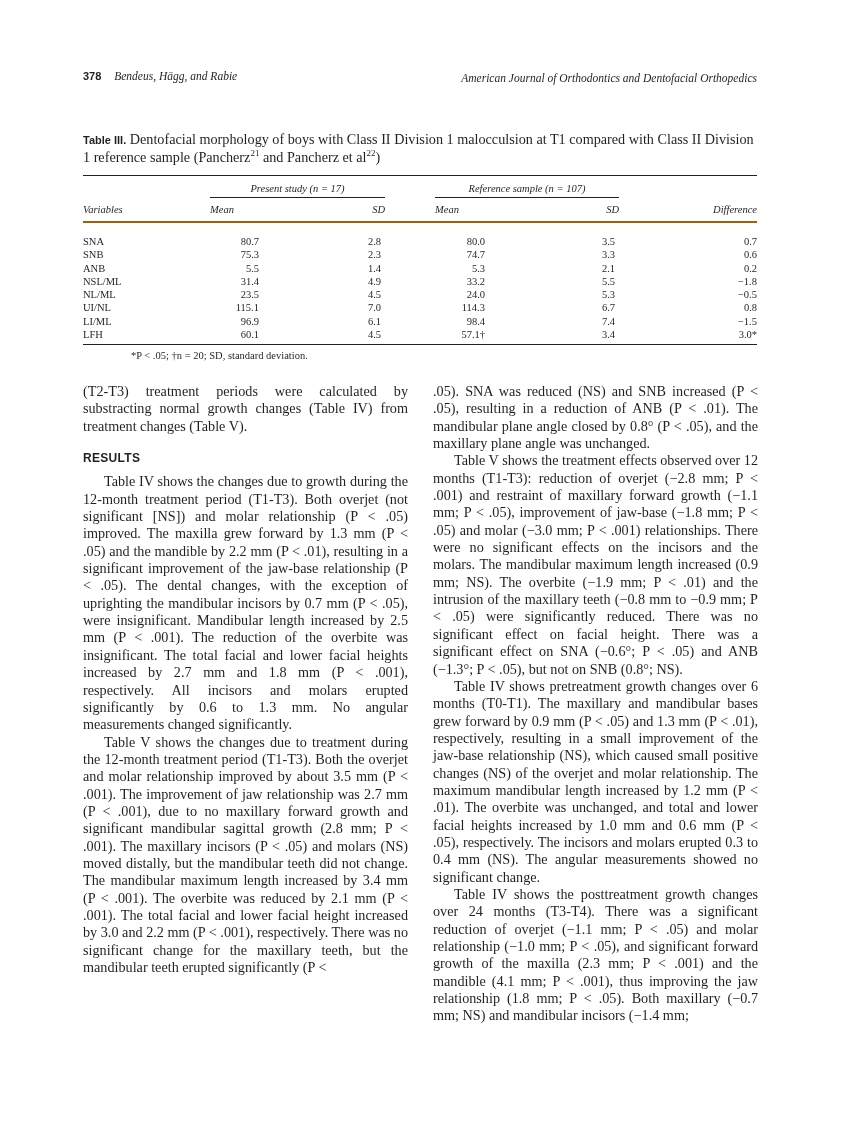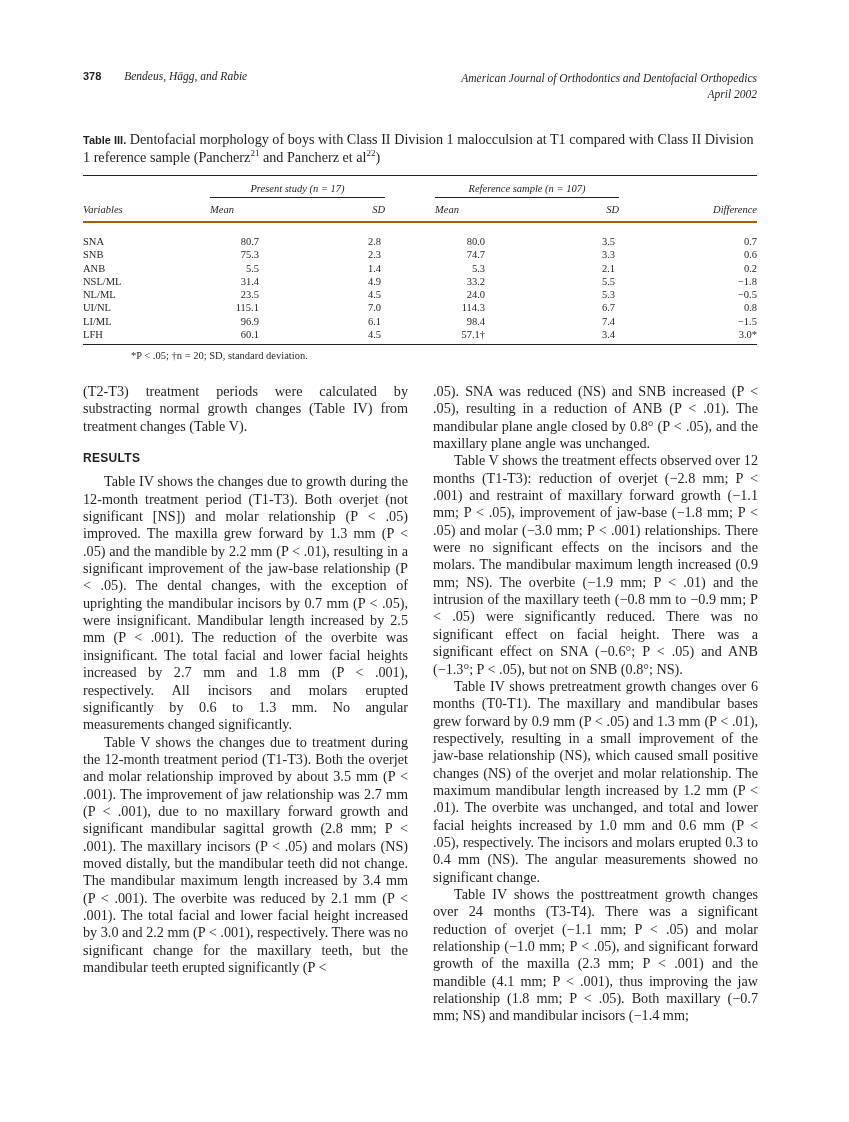--- a/index.html
+++ b/index.html
@@ -1,19 +1,19 @@
 <!DOCTYPE html>
 <html><head>
   <meta charset="utf-8">
   <style>
     html, body { margin: 0; padding: 0; background: #ffffff; }
     body { width: 849px; height: 1122px; position: relative; overflow: hidden; color: #231f20; font-family: "Liberation Serif", serif; }
     .running-head { position: absolute; left: 83px; top: 70px; width: 674px; font-size: 11.5px; }
     .rh-left { position: absolute; left: 0; top: 0; white-space: nowrap; }
-    .rh-left .pg { font-family: "Liberation Sans", sans-serif; font-weight: bold; font-size: 11px; margin-right: 20px; }
+    .rh-left .pg { font-family: "Liberation Sans", sans-serif; font-weight: bold; font-size: 11px; margin-right: 10px; }
     .rh-left .authors { font-style: italic; }
     .rh-right { position: absolute; right: 0; top: 0; text-align: right; font-style: italic; line-height: 16px; }
     .table-block { position: absolute; left: 83px; top: 131px; width: 674px; }
     .caption { font-size: 14.2px; line-height: 17px; margin: 0 0 9px 0; }
     .caption .label { font-family: "Liberation Sans", sans-serif; font-weight: bold; font-size: 11px; }
     .caption sup { font-size: 9px; line-height: 0; }
     table { width: 100%; border-collapse: collapse; font-size: 10.5px; }
     thead tr.group th { font-weight: normal; font-style: italic; padding: 3px 0 0 0; height: 18px; vertical-align: middle; }
     thead tr.group th.g { border-bottom: 1px solid #231f20; text-align: center; }
     thead tr.cols th { font-weight: normal; font-style: italic; padding: 6px 0 6px 0; border-bottom: 2px solid #a16207; }
@@ -35,21 +35,20 @@
 </head>
 <body>
 
 <div class="running-head">
   <div class="rh-left">
     <span class="pg">378</span>
     <span class="authors">Bendeus, Hägg, and Rabie</span>
   </div>
   <div class="rh-right">
     <div>American Journal of Orthodontics and Dentofacial Orthopedics</div>
-    <div>April 2002</div>
   </div>
 </div>
 
 <div class="table-block">
   <p class="caption"><span class="label">Table III.</span><span> Dentofacial morphology of boys with Class II Division 1 malocculsion at T1 compared with Class II Division 1 reference sample (Pancherz</span><sup>21</sup><span> and Pancherz et al</span><sup>22</sup><span>)</span></p>
 
   <table class="top-rule">
     <colgroup>
       <col style="width:127px">
         <col style="width:137px">

